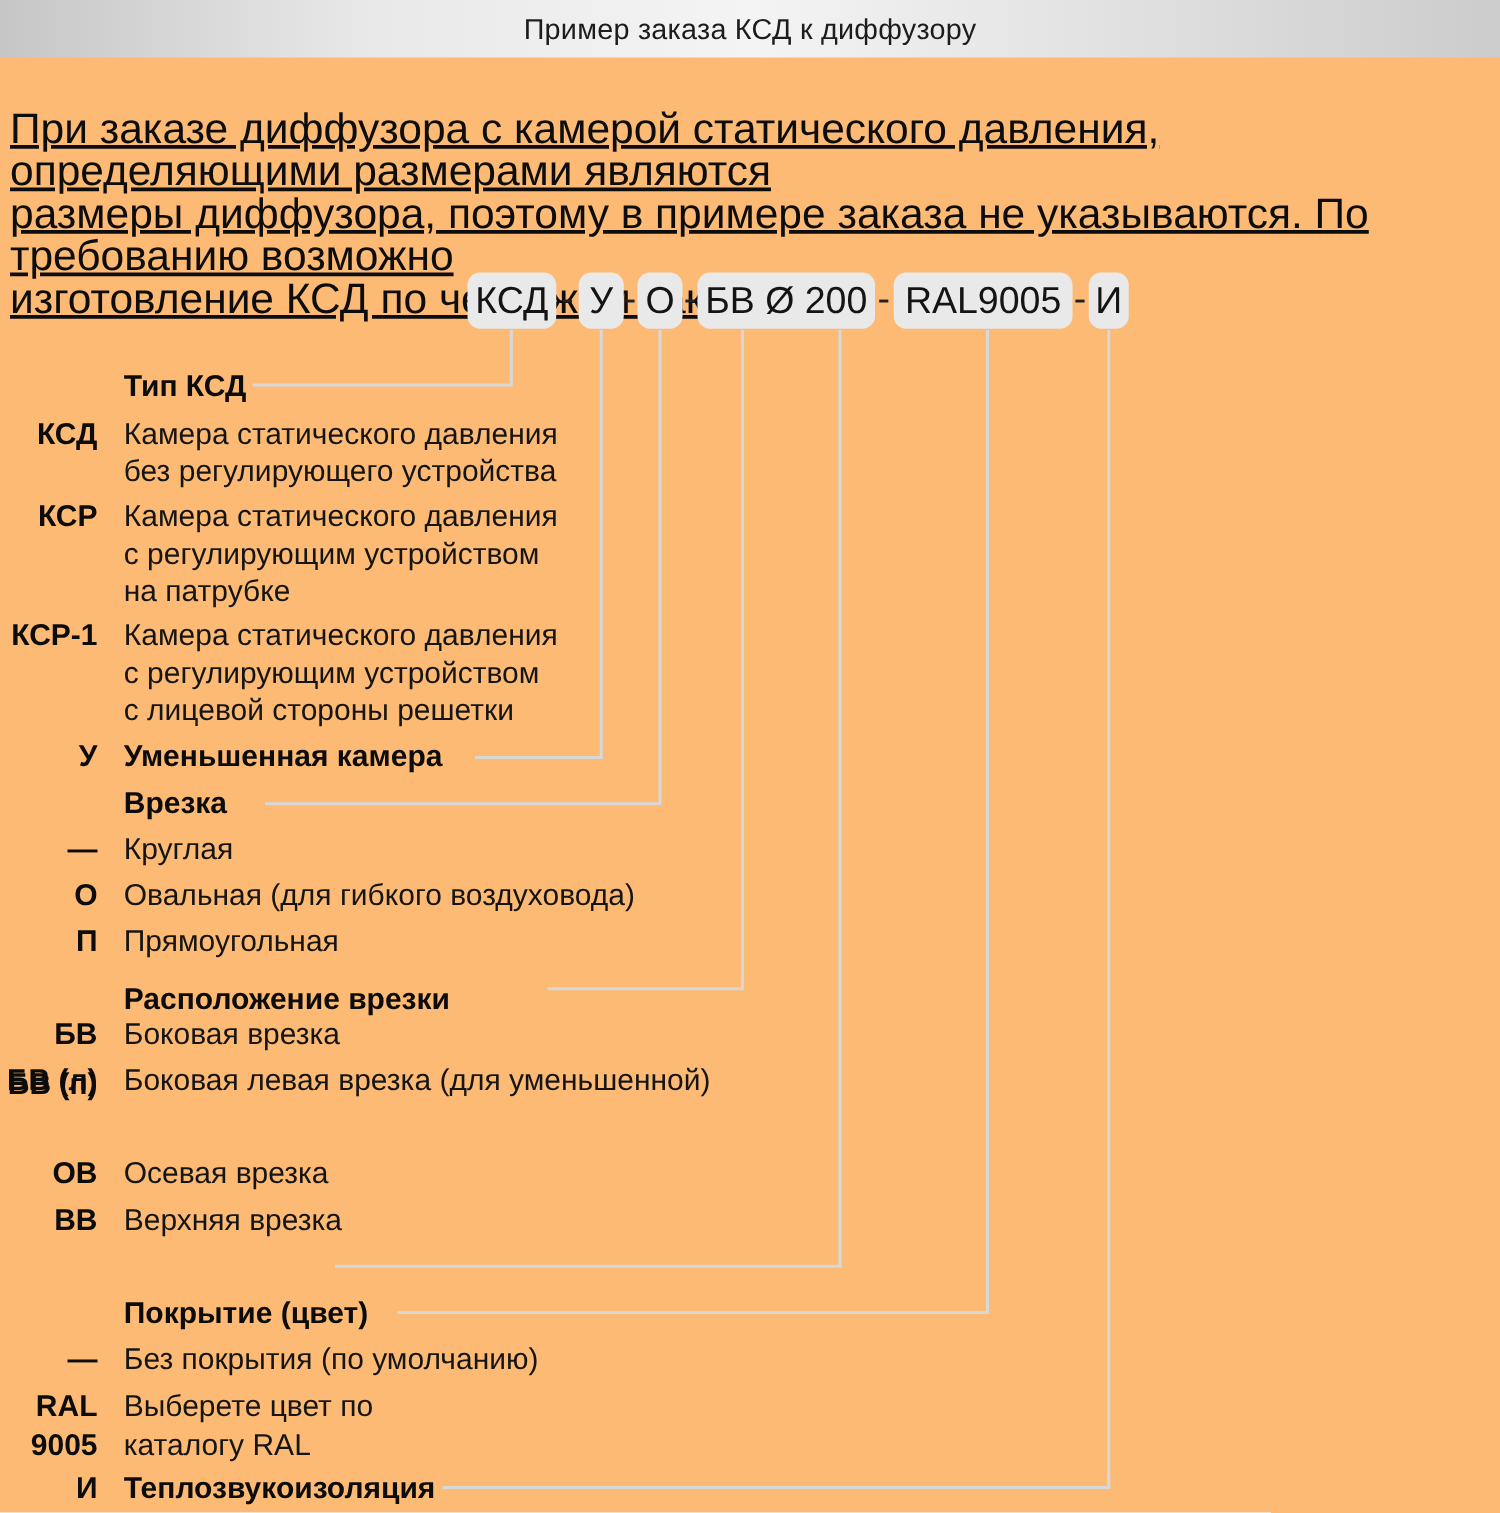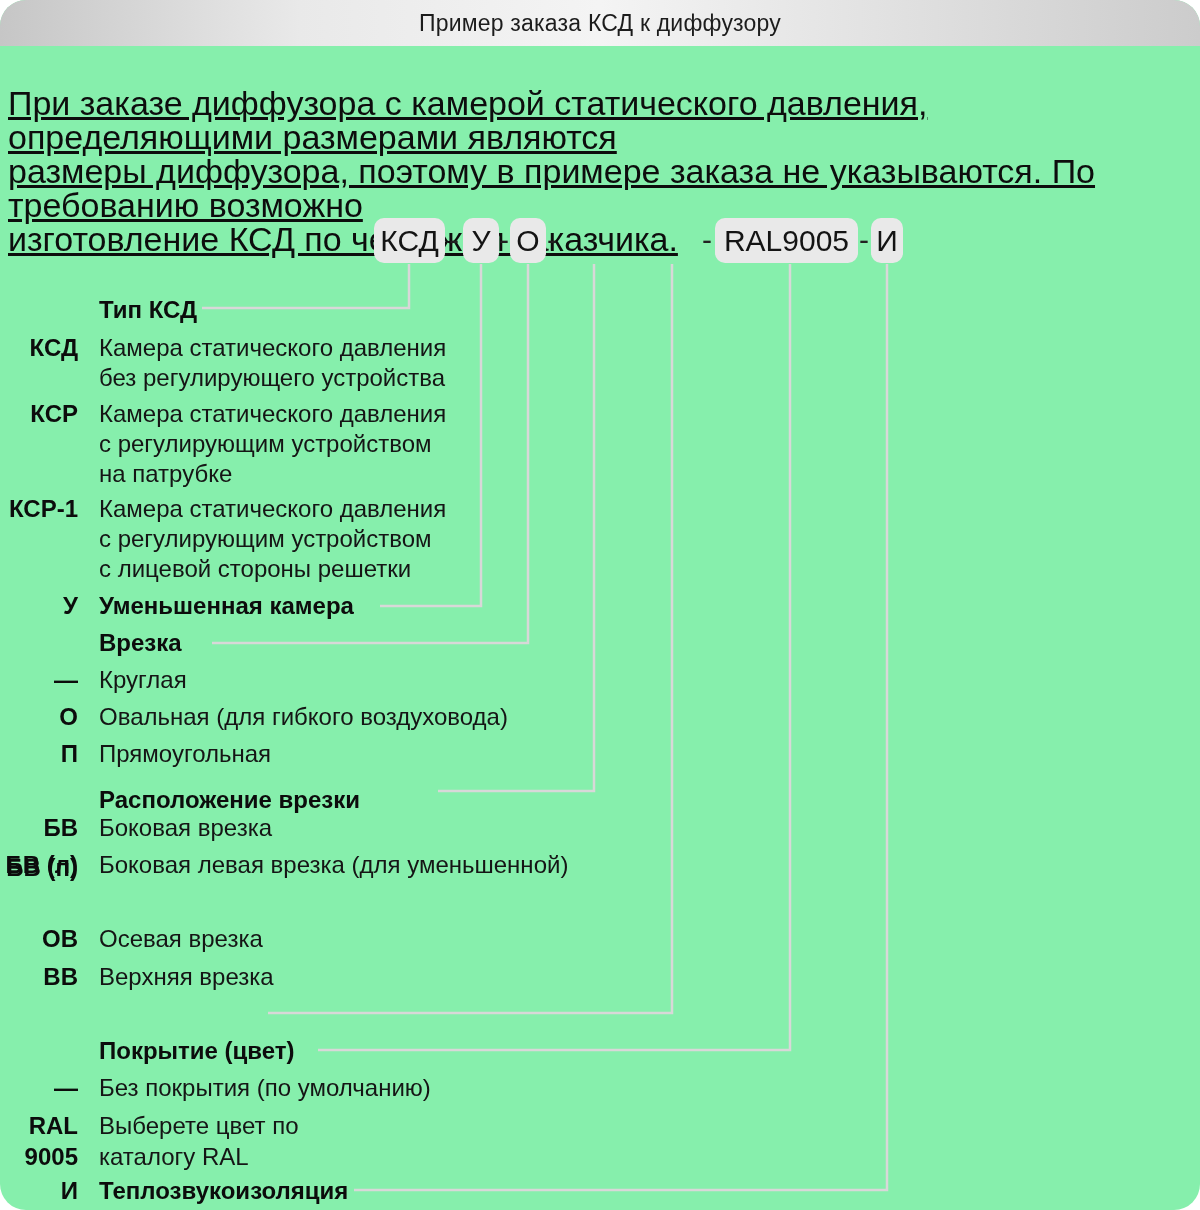--- a/index.html
+++ b/index.html
@@ -7,22 +7,21 @@
     padding: 0;
     background: #ffffff;
     font-family: "Liberation Sans", sans-serif;
     color: #111111;
   }
   .page {
     position: relative;
     width: 1200px;
     height: 1210px;
     overflow: hidden;
-    background: #86efac;
-    border-radius: 26px;
+    background: #fdba74;
   }
   
   .header-bar {
     position: absolute;
     top: 0; left: 0;
     width: 1200px;
     height: 46px;
     background: linear-gradient(90deg, #c6c6c6 0%, #e9e9e9 25%, #f4f4f4 50%, #dedede 78%, #cccccc 100%);
     display: flex;
     align-items: center;
@@ -137,20 +136,21 @@
     <polyline points="318,1050 790,1050 790,264"></polyline>
     <polyline points="354,1190 887,1190 887,264"></polyline>
   </svg>
 
   <div class="code-box seg-1">КСД</div>
   <span class="code-sep sep-1">-</span>
   <div class="code-box seg-2">У</div>
   <span class="code-sep sep-2">-</span>
   <div class="code-box seg-3">О</div>
   <span class="code-sep sep-3">-</span>
+  <div class="code-box seg-4">БВ Ø 200</div>
   <span class="code-sep sep-4">-</span>
   <div class="code-box seg-5">RAL9005</div>
   <span class="code-sep sep-5">-</span>
   <div class="code-box seg-6">И</div>
 
   <div class="row bold-text" style="top:295px">
     <span class="lbl"></span>
     <span class="desc">Тип КСД</span>
   </div>
   <div class="row" style="top:333px">

